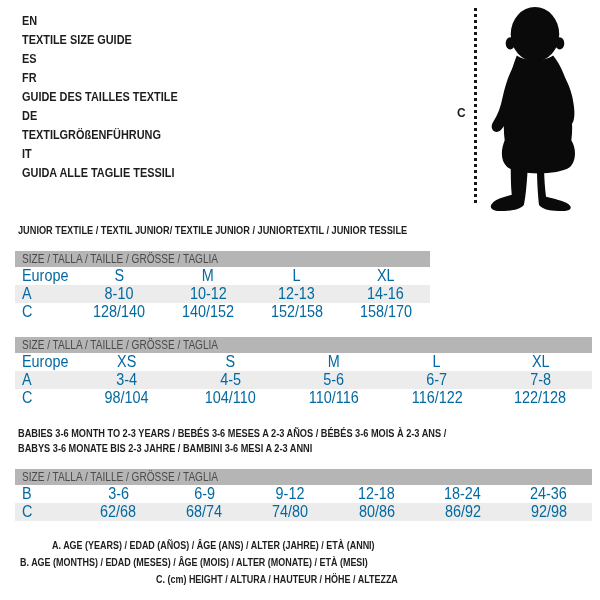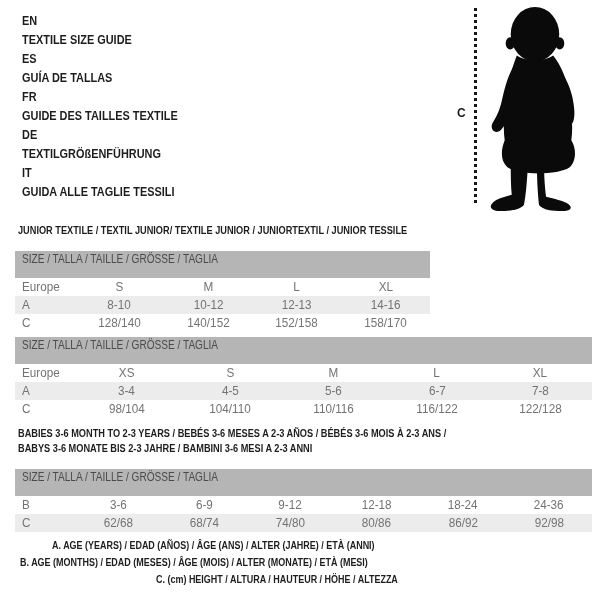--- a/index.html
+++ b/index.html
@@ -25,24 +25,24 @@
   }
   .silhouette{position:absolute;left:30px;top:3px;}
 
   
   .table-block{position:absolute;}
   #table-block-0{left:15px;top:215px;width:415px;margin-top:8px;}
   #table-block-1{left:15px;top:324px;width:577px;}
   #table-block-2{left:15px;top:426px;width:577px;}
   .tbl-title{font-weight:700;font-size:11.5px;line-height:15px;margin:0 0 0 3px;}
   .size-bar{
-    margin-top:13px;height:27px;line-height:16px;
+    margin-top:13px;height:16px;line-height:16px;
     background:#b5b5b5;color:#4b4b4b;font-size:12px;padding-left:7px;
   }
-  .t-row{display:flex;height:18px;line-height:18px;font-size:13px;color:#737373;}
+  .t-row{display:flex;height:18px;line-height:18px;font-size:16px;color:#0369a1;}
   .t-row.shaded{background:#ececec;}
   .t-label{width:60px;padding-left:7px;box-sizing:border-box;}
   .t-cell{flex:1;text-align:center;}
   .sub-a{font-size:8px;vertical-align:sub;}
 
   
   .footnotes{position:absolute;left:20px;top:537px;text-align:right;}
   .footnote{font-weight:700;font-size:11.5px;line-height:17px;}
 </style>
 </head>
@@ -50,21 +50,20 @@
 
 <div class="canvas">
 
   <div class="lang-list">
       <div class="lang-row">
         <span class="lang-code"><span class="cx">EN</span></span>
         <span><span class="cx">TEXTILE SIZE GUIDE</span></span>
       </div>
       <div class="lang-row">
         <span class="lang-code"><span class="cx">ES</span></span>
-        <span><span class="cx">GUÍA DE TALLAS</span></span>
       </div>
       <div class="lang-row">
         <span class="lang-code"><span class="cx">FR</span></span>
         <span><span class="cx">GUIDE DES TAILLES TEXTILE</span></span>
       </div>
       <div class="lang-row">
         <span class="lang-code"><span class="cx">DE</span></span>
         <span><span class="cx">TEXTILGRÖßENFÜHRUNG</span></span>
       </div>
       <div class="lang-row">

